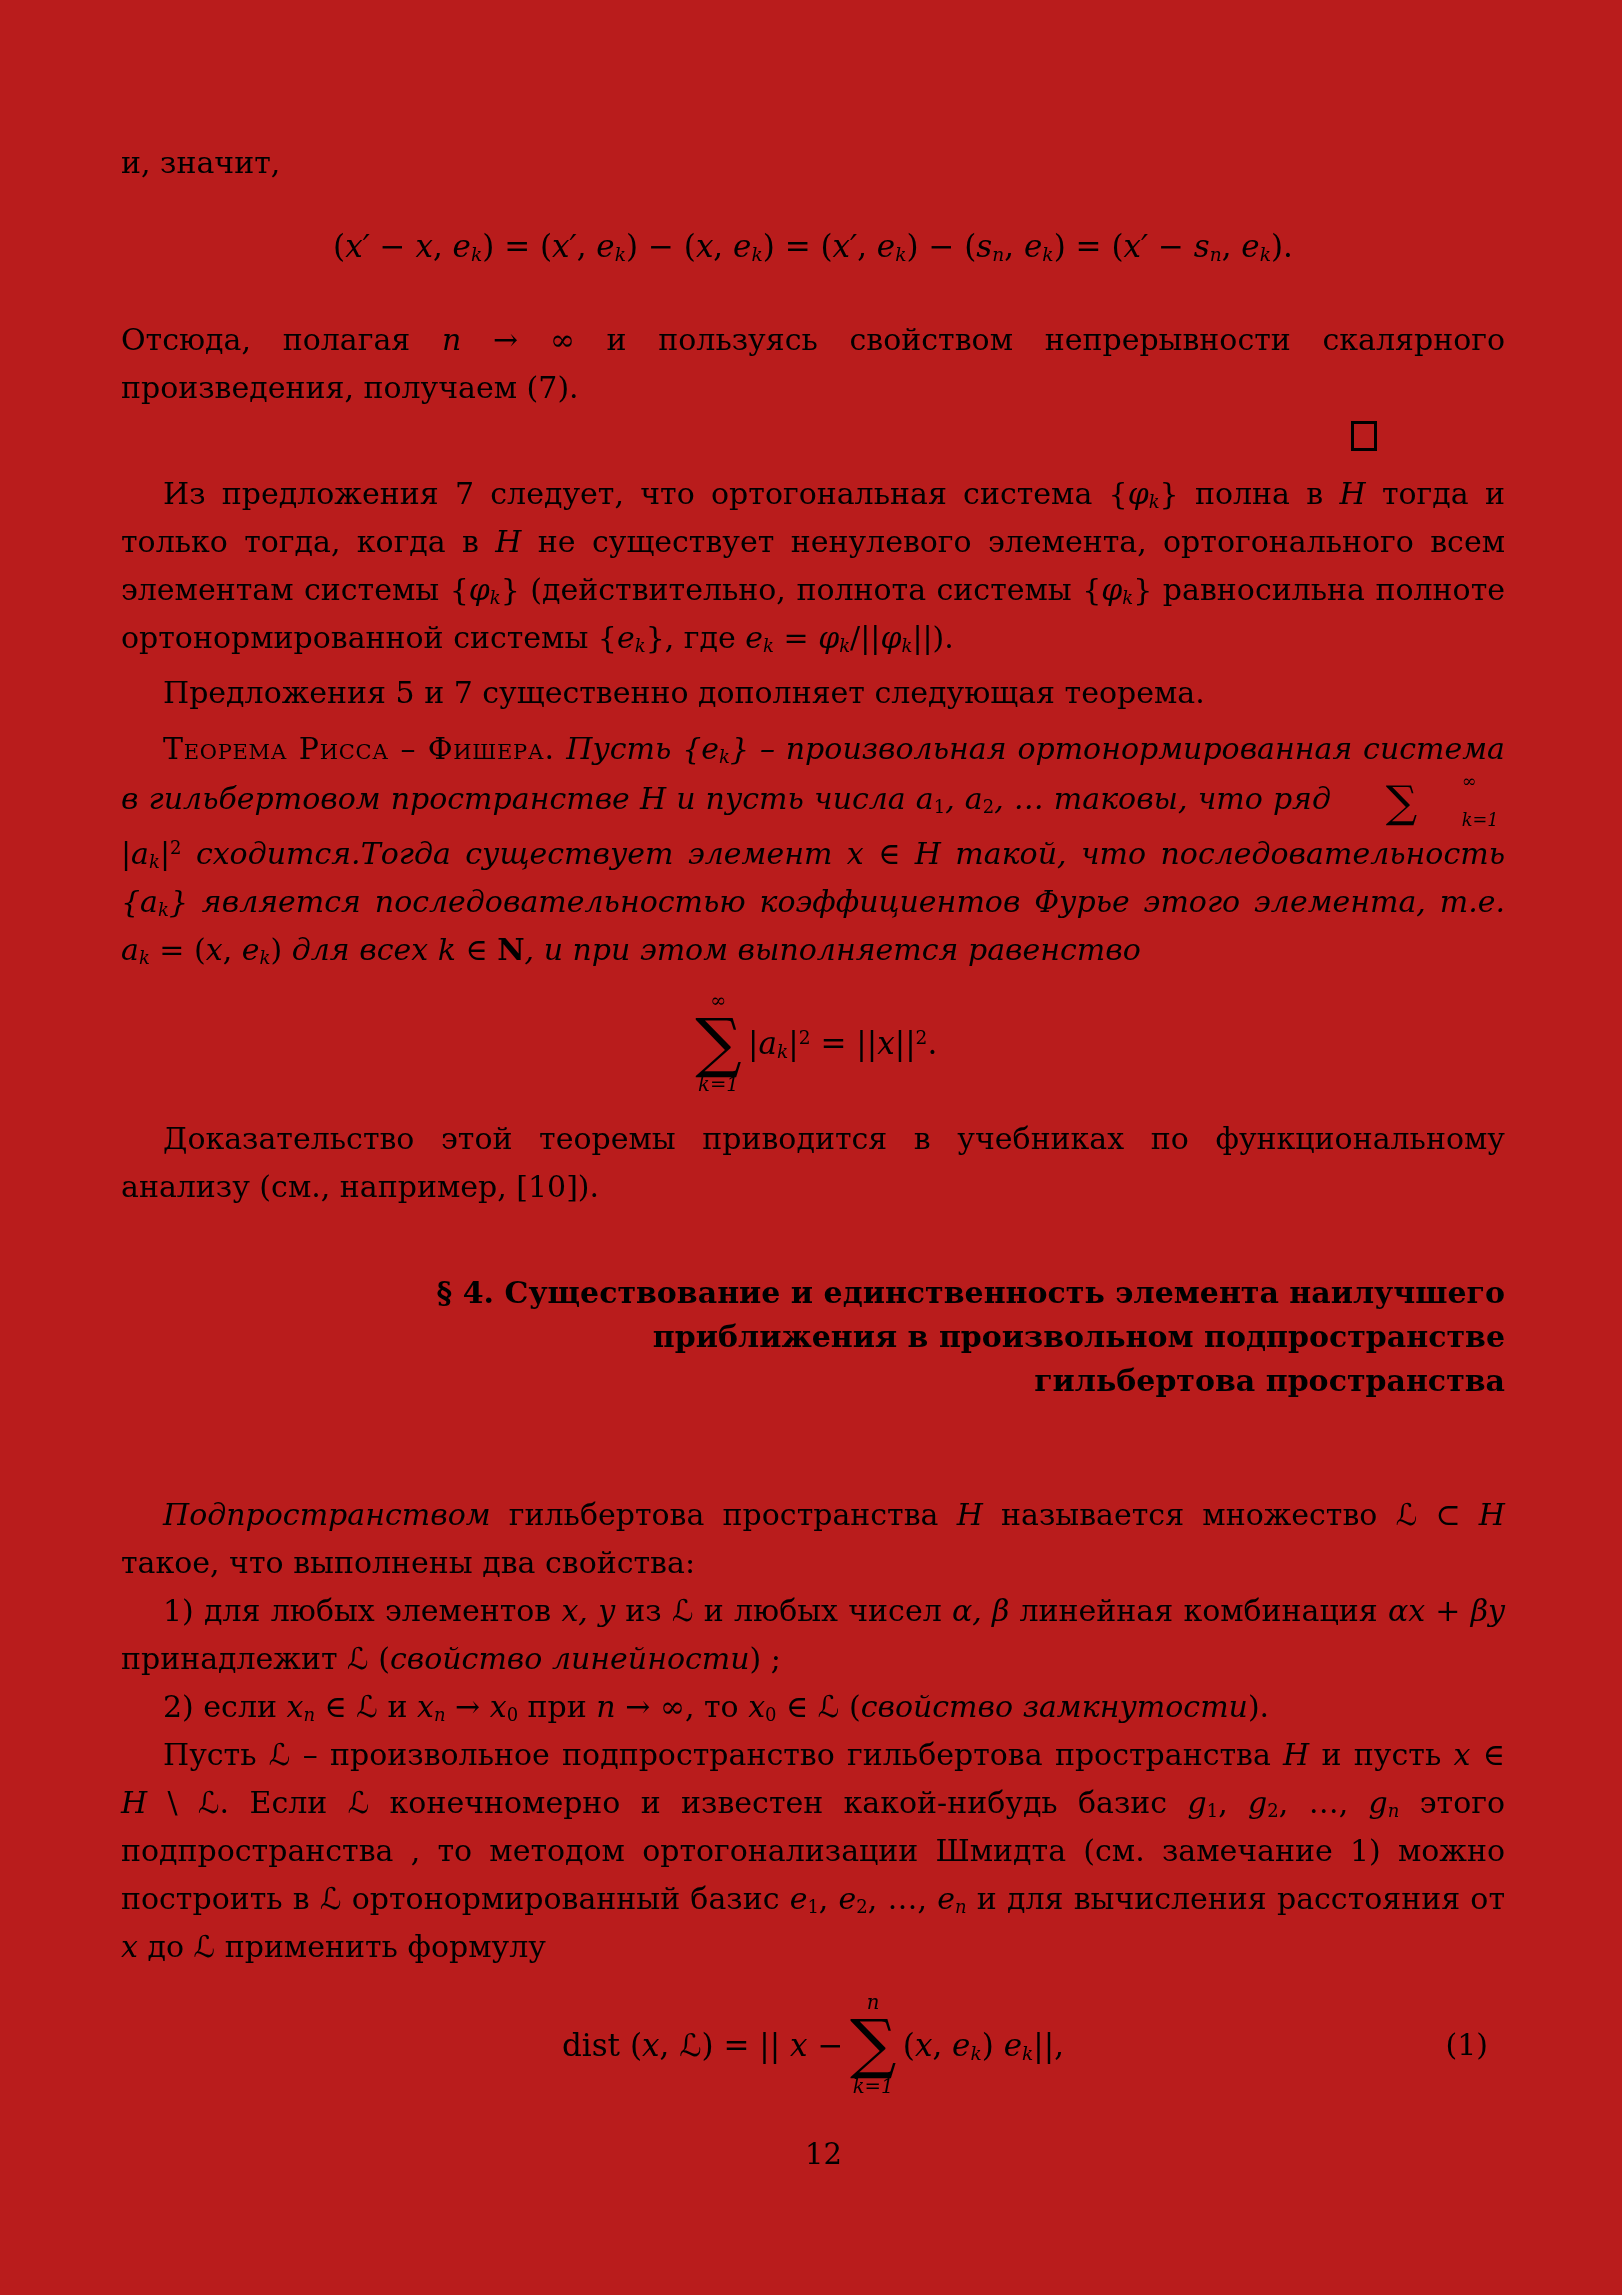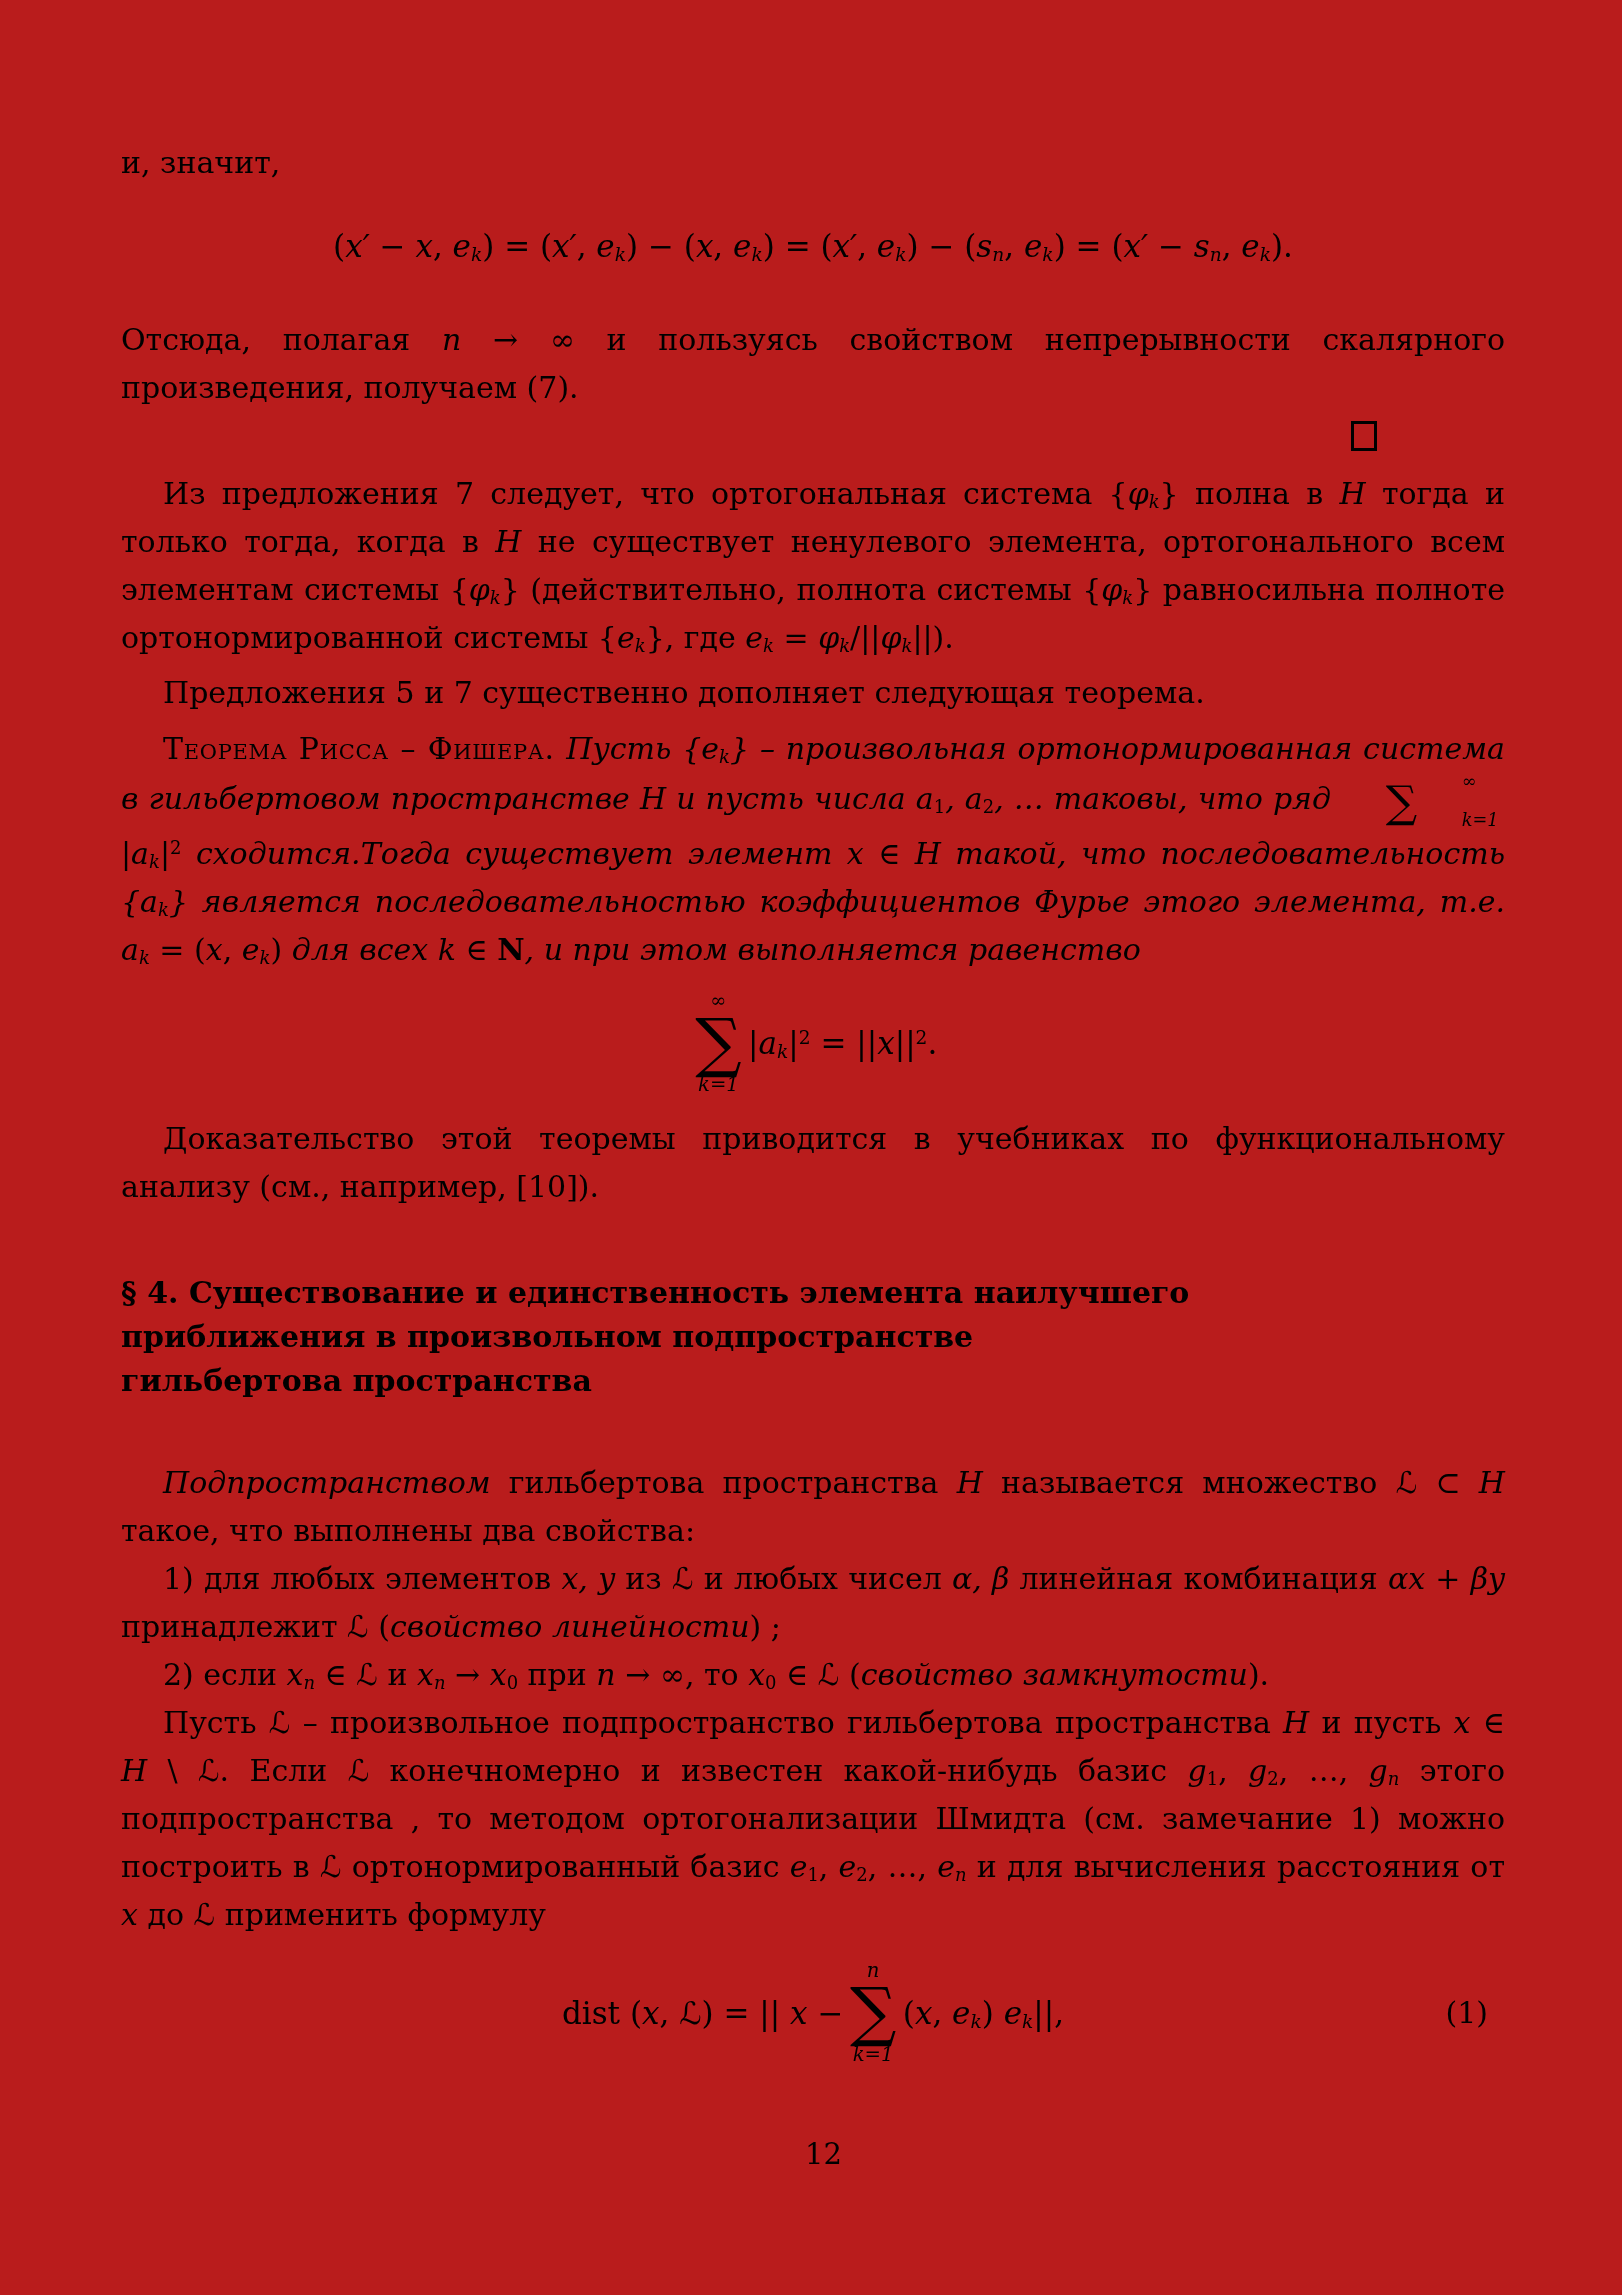--- a/index.html
+++ b/index.html
@@ -93,32 +93,32 @@
   .qed-box {
     display: inline-block;
     width: 19.6px;
     height: 23.6px;
     border: 3.3px solid #000;
   }
 
   
   .section-heading {
     margin-top: 60px;
-    text-align: left;
+    text-align: right;
     font-weight: 700;
     font-size: 30px;
     line-height: 44px;
   }
   .h-line { display: block; }
 
   .para-iz { margin-top: 19.6px; }
   .para-predl { margin-top: 6.5px; }
   .theorem { margin-top: 7.9px; }
   .para-dok { margin-top: 9.2px; }
-  .para-podpr { margin-top: 56px; }
+  .para-podpr { margin-top: 88px; }
 
   .footer {
     position: absolute;
     top: 2138px;
     left: 12px;
     width: 1623px;
     text-align: center;
     font-size: 29px;
     line-height: 33px;
   }

